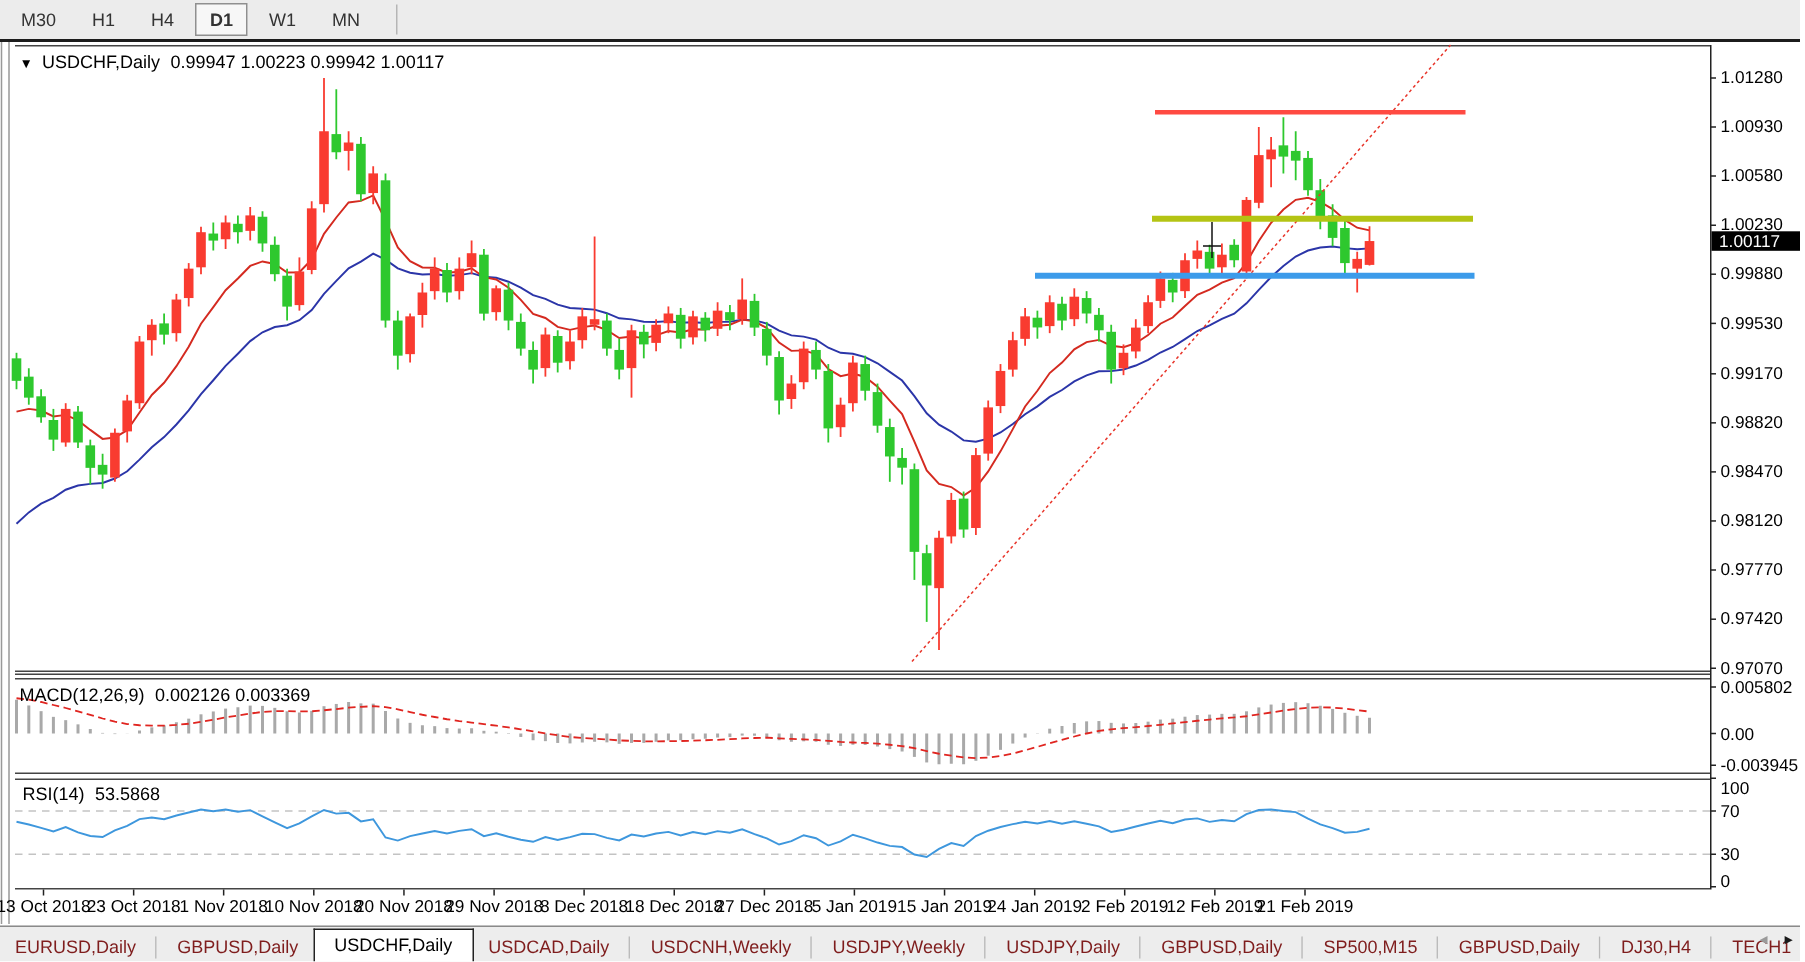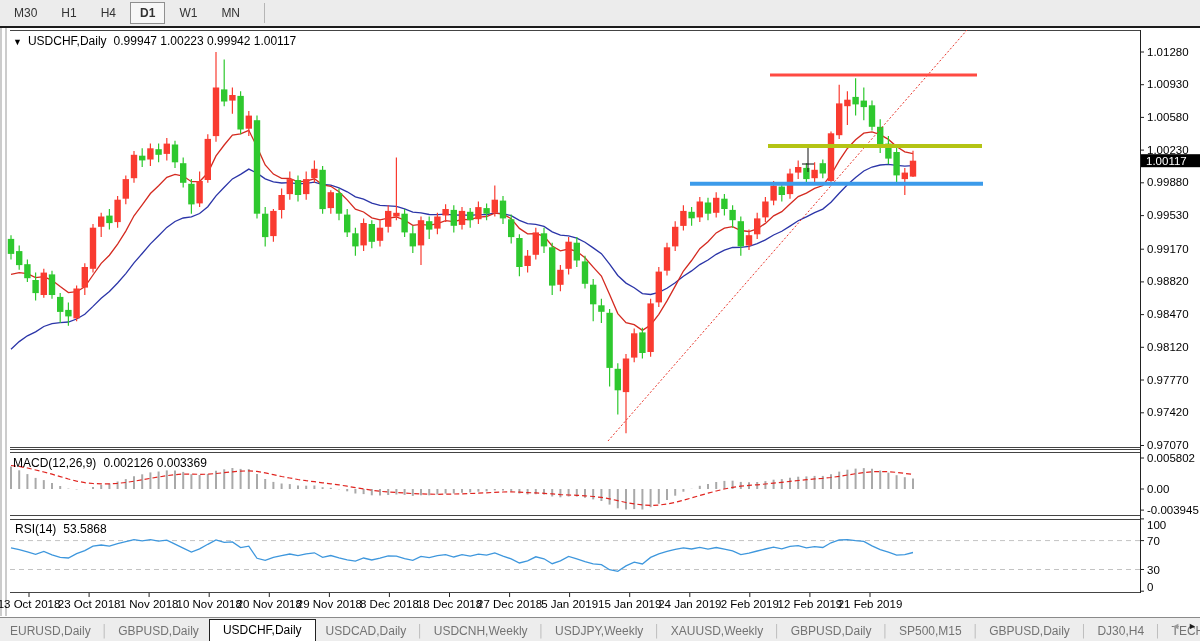--- a/index.html
+++ b/index.html
@@ -16,21 +16,21 @@
   .ovl{position:absolute;font-size:12px;color:#000;white-space:nowrap;z-index:5;}
   #chart-title{left:13px;top:34px;}
   #chart-title .tri{font-size:9px;margin-right:6px;}
   #macd-label{left:13px;top:456px;}
   #rsi-label{left:15px;top:522px;}
   .vals{margin-left:7px;}
   svg{position:absolute;left:0;top:28px;z-index:1;}
   
   #tabbar{position:absolute;left:0;top:617px;width:1203px;height:24px;background:#ededed;
           border-top:1px solid #8a8a8a;display:flex;align-items:flex-end;font-size:12px;}
-  .tab{color:#737373;padding:3px 10px 4px 10px;white-space:nowrap;cursor:default;}
+  .tab{color:#7f1d1d;padding:3px 10px 4px 10px;white-space:nowrap;cursor:default;}
   .tab.active{background:#fff;color:#000;border:1px solid #222;border-bottom:none;
               padding:3px 13px 5px 13px;}
   .tab-sep{color:#b7b7b7;padding-bottom:4px;}
   #tab-arrows{position:absolute;right:3px;top:621px;z-index:6;display:flex;gap:8px;
               font-size:9px;align-items:center;}
   #tab-arrows .la{color:#9a9a9a;} #tab-arrows .ra{color:#1a1a1a;}
 </style>
 </head>
 <body>
 
@@ -510,21 +510,21 @@
       <span class="tab">EURUSD,Daily</span>
       <span class="tab-sep">│</span>
       <span class="tab">GBPUSD,Daily</span>
       <span class="tab active">USDCHF,Daily</span>
       <span class="tab">USDCAD,Daily</span>
       <span class="tab-sep">│</span>
       <span class="tab">USDCNH,Weekly</span>
       <span class="tab-sep">│</span>
       <span class="tab">USDJPY,Weekly</span>
       <span class="tab-sep">│</span>
-      <span class="tab">XAUUSD,Weekly</span>
+      <span class="tab">USDJPY,Daily</span>
       <span class="tab-sep">│</span>
       <span class="tab">GBPUSD,Daily</span>
       <span class="tab-sep">│</span>
       <span class="tab">SP500,M15</span>
       <span class="tab-sep">│</span>
       <span class="tab">GBPUSD,Daily</span>
       <span class="tab-sep">│</span>
       <span class="tab">DJ30,H4</span>
       <span class="tab-sep">│</span>
       <span class="tab">TECH1</span>

